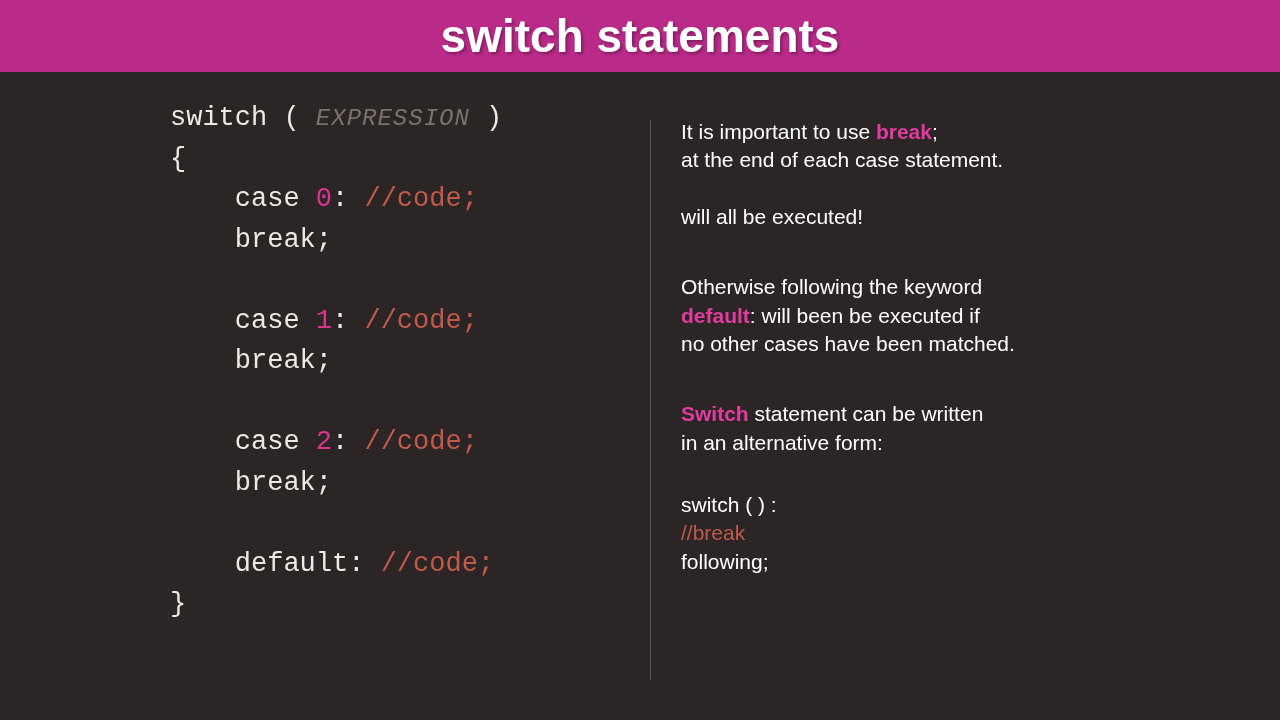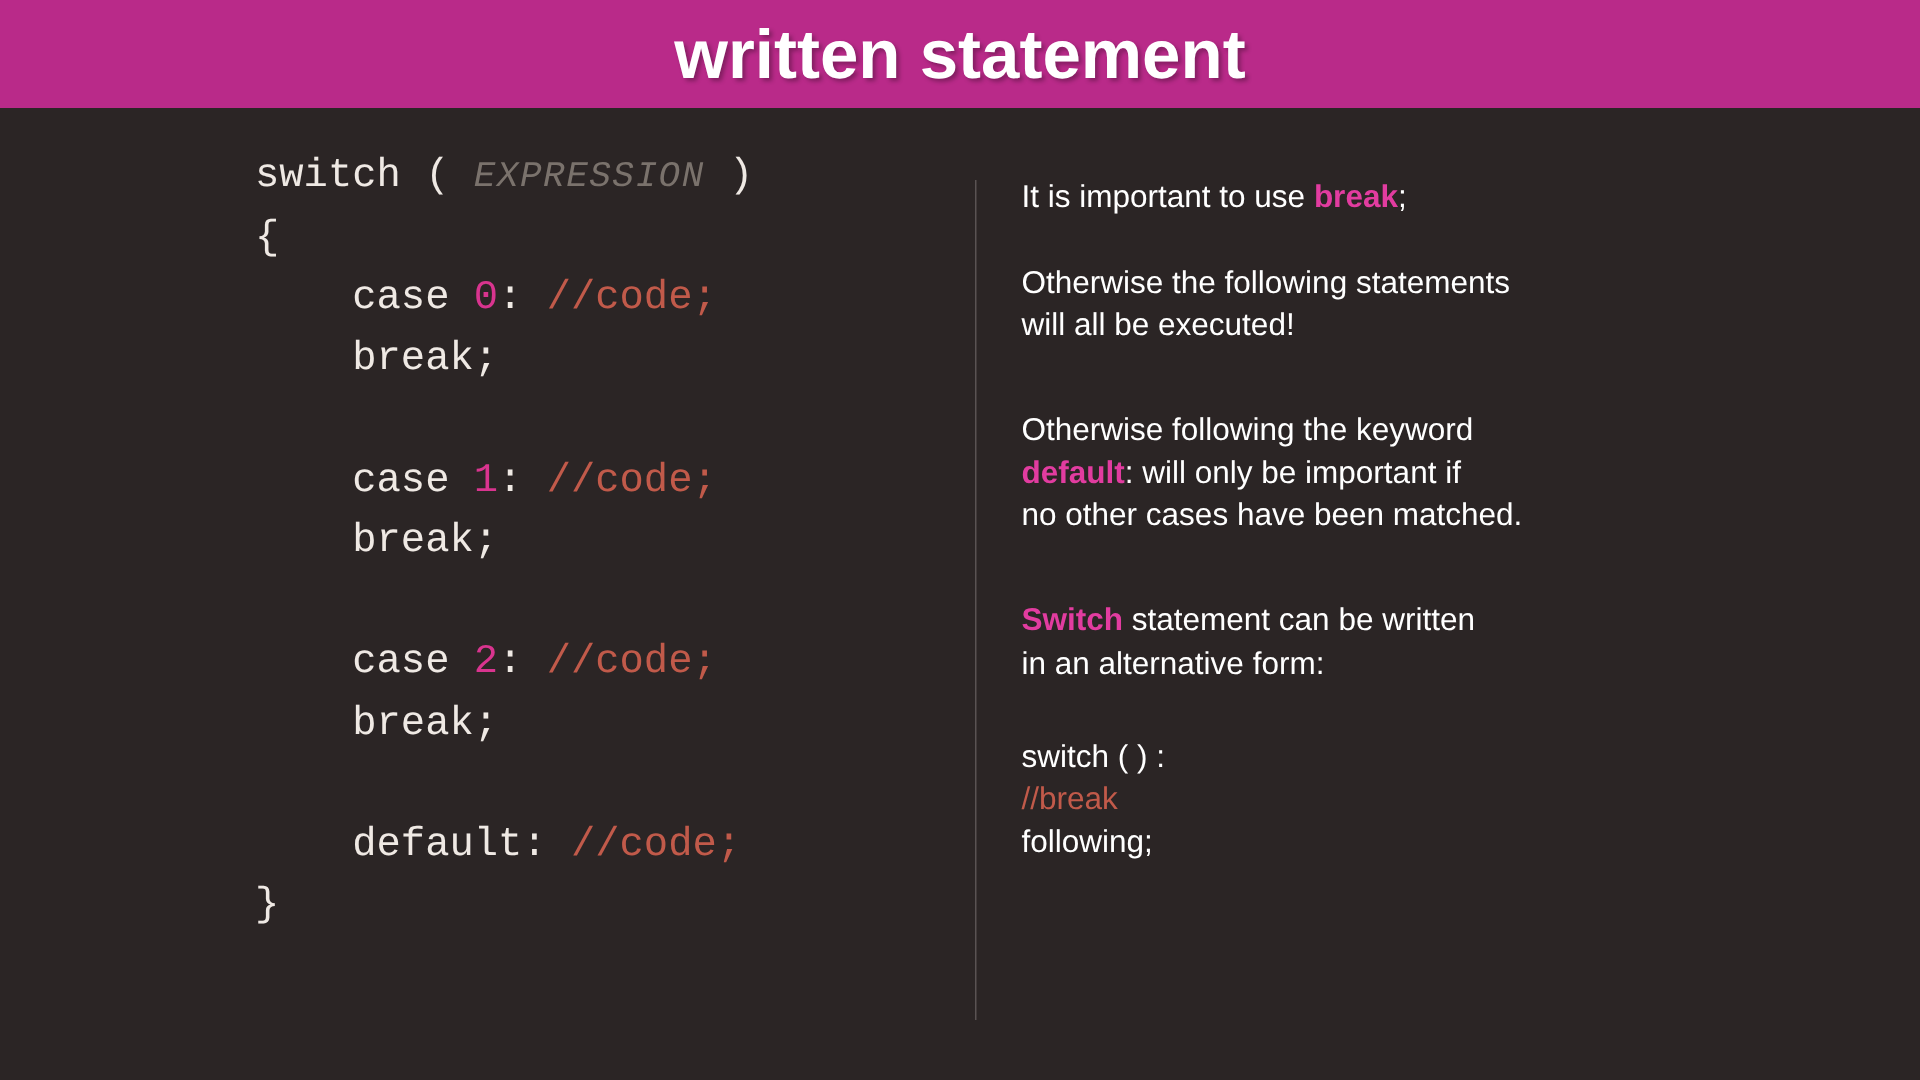--- a/index.html
+++ b/index.html
@@ -71,21 +71,21 @@
     .alt-form {
       margin-top: 34px;
       font-size: 21px;
       line-height: 1.35;
     }
   </style>
 </head>
 <body>
 
 <div class="header">
-  <div class="header-title">written statement</div>
+  <div class="header-title">switch statements</div>
 </div>
 
 <div class="content">
   <div class="code-pane">
     <div class="code"><span class="kw">switch</span><span> ( </span><span class="expr">EXPRESSION</span><span> )</span>
 <span>{</span>
 <span>    </span><span>case</span> <span class="num">0</span><span>: </span><span class="com">//code;</span>
 <span>    </span><span>break;</span>
 
 <span>    </span><span>case</span> <span class="num">1</span><span>: </span><span class="com">//code;</span>
@@ -96,28 +96,28 @@
 
 <span>    </span><span>default</span><span>: </span><span class="com">//code;</span>
 <span>}</span></div>
   </div>
 
   <div class="divider"></div>
 
   <div class="info-pane">
     <div class="info-block">
       <span>It is important to use </span><span class="hl-pink">break</span><span>;</span><br>
+      <span>at the end of each case statement.</span><br>
       <br>
-      <span>Otherwise the following statements</span><br>
       <span>will all be executed!</span>
     </div>
 
     <div class="info-block">
       <span>Otherwise following the keyword</span><br>
-      <span class="hl-pink">default</span><span>: will only be important if</span><br>
+      <span class="hl-pink">default</span><span>: will been be executed if</span><br>
       <span>no other cases have been matched.</span>
     </div>
 
     <div class="info-block">
       <span class="hl-pink">Switch</span><span> statement can be written</span><br>
       <span>in an alternative form:</span>
       <div class="alt-form">
         <span>switch ( ) :</span><br>
         <span class="hl-orange">//break</span><br>
         <span>following;</span>

